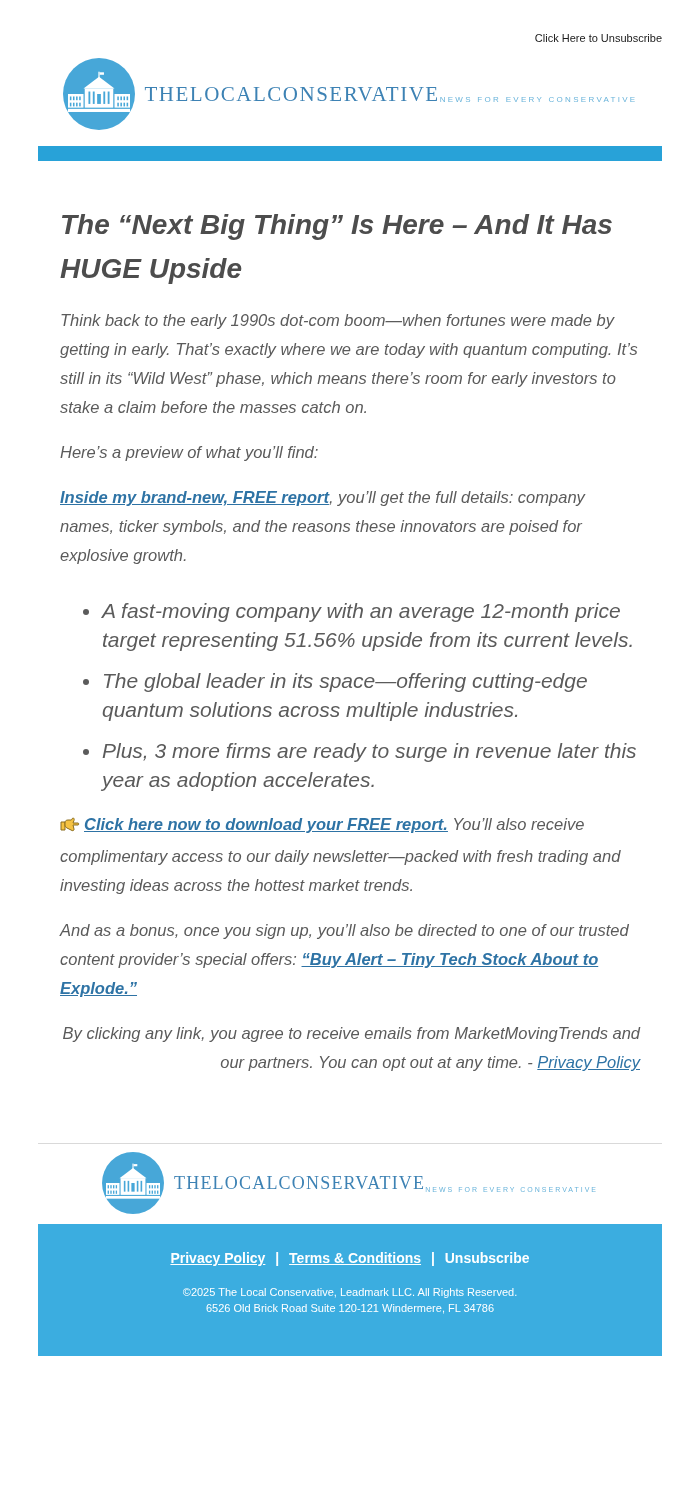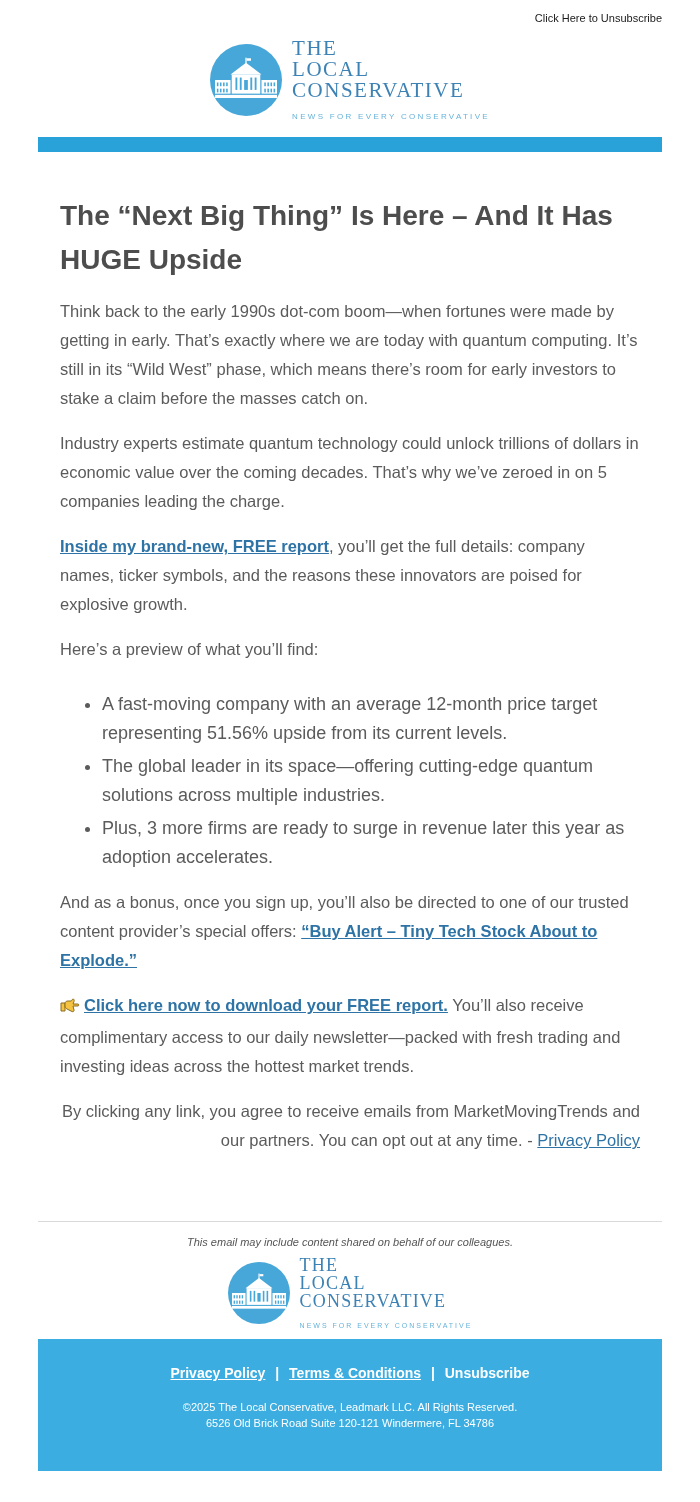--- a/index.html
+++ b/index.html
@@ -10,20 +10,21 @@
     margin: 0 auto;
     font-family: "Liberation Sans", sans-serif;
     position: relative;
   }
   .top-unsub {
     width: 662px;
     text-align: right;
     padding-top: 12px;
     font-size: 11px;
     color: #1a1a1a;
+    margin-top: 20px;
   }
   .email-wrap {
     width: 624px;
     margin: 0 auto;
   }
   
   .logo {
     display: flex;
     align-items: center;
     justify-content: center;
@@ -31,21 +32,21 @@
     padding: 14px 0 10px 0;
   }
   .logo-circle {
     width: 72px; height: 72px;
     border-radius: 50%;
     background: #47a7d8;
     display: flex; align-items: center; justify-content: center;
     flex: 0 0 auto;
   }
   .logo-circle svg { width: 62px; height: 46px; display: block; }
-  .logo-text { display: flex; flex-direction: column; line-height: 1; }
+  .logo-text { display: flex; flex-direction: row; line-height: 1; }
   .logo-name {
     font-family: "Liberation Serif", serif;
     color: #3d82b4;
     font-size: 21px;
     letter-spacing: 1.5px;
     line-height: 21px;
     font-weight: 500;
   }
   .logo-tag {
     font-size: 8px;
@@ -55,31 +56,31 @@
     margin-top: 12px;
   }
   .logo.small { padding: 8px 0 6px 0; }
   .logo.small .logo-circle { width: 62px; height: 62px; }
   .logo.small .logo-circle svg { width: 54px; height: 40px; }
   .logo.small .logo-name { font-size: 18px; line-height: 18px; letter-spacing: 1.2px; }
   .logo.small .logo-tag { font-size: 7px; letter-spacing: 2px; }
   
   .top-bar { height: 15px; background: #28a2d8; margin-top: 6px; }
   
-  .content { padding: 0 22px; color: #5b5b5b; }
+  .content { padding: 0 22px; color: #5b5b5b; font-style: italic; }
   h1.headline {
     margin-top: 42px;
     font-size: 28px;
     line-height: 1.56;
     font-weight: bold;
     color: #4d4d4d;
   }
   .content p { margin-top: 16px; font-size: 16.5px; line-height: 29px; }
   .content ul { margin-top: 26px; padding-left: 42px; }
-  .content li { font-size: 18px; line-height: 29px; margin-top: 4px; }
+  .content li { font-size: 21px; line-height: 29px; margin-top: 12px; }
   a.blue-link {
     color: #2e73a5;
     font-weight: bold;
     text-decoration: underline;
     cursor: pointer;
   }
   a.blue-link-plain {
     color: #2e73a5;
     font-weight: normal;
     text-decoration: underline;
@@ -162,45 +163,43 @@
     </div>
   </div>
 
   <div class="top-bar"></div>
 
   <div class="content">
     <h1 class="headline">The “Next Big Thing” Is Here – And It Has HUGE Upside</h1>
 
     <p>Think back to the early 1990s dot-com boom—when fortunes were made by getting in early. That’s exactly where we are today with quantum computing. It’s still in its “Wild West” phase, which means there’s room for early investors to stake a claim before the masses catch on.</p>
 
-    <p>Industry experts estimate quantum technology could unlock trillions of dollars in economic value over the coming decades. That’s why we’ve zeroed in on 5 companies leading the charge.</p>
+
+    <p>Here’s a preview of what you’ll find:</p>
 
     <p><a class="blue-link">Inside my brand-new, FREE report</a><span>, you’ll get the full details: company names, ticker symbols, and the reasons these innovators are poised for explosive growth.</span></p>
-
-    <p>Here’s a preview of what you’ll find:</p>
 
     <ul>
       <li>A fast-moving company with an average 12-month price target representing 51.56% upside from its current levels.</li>
       <li>The global leader in its space—offering cutting-edge quantum solutions across multiple industries.</li>
       <li>Plus, 3 more firms are ready to surge in revenue later this year as adoption accelerates.</li>
     </ul>
 
-    <p><span>And as a bonus, once you sign up, you’ll also be directed to one of our trusted content provider’s special offers: </span><a class="blue-link">“Buy Alert – Tiny Tech Stock About to Explode.”</a></p>
-
     <p><span class="hand-icon"><svg width="20" height="16" viewBox="0 0 20 16">
             <path d="M1 5 h4 v8 h-4 z" fill="#f5c242" stroke="#8a6d1f" stroke-width="1"></path>
             <path d="M5 6 c0,-2 1,-3 3,-3 l3,0 c1,0 1,-2 2,-2 1,0 1.5,1 1,2.5 L13,6 h5 c1,0 1,2 0,2 h-5 l1,4 c0.3,1.4 -1,2 -2,1.5 L7,11 C5.8,10.4 5,9.5 5,8 z" fill="#f5c242" stroke="#8a6d1f" stroke-width="1"></path>
           </svg></span><a class="blue-link">Click here now to download your FREE report.</a><span> You’ll also receive complimentary access to our daily newsletter—packed with fresh trading and investing ideas across the hottest market trends.</span></p>
 
+    <p><span>And as a bonus, once you sign up, you’ll also be directed to one of our trusted content provider’s special offers: </span><a class="blue-link">“Buy Alert – Tiny Tech Stock About to Explode.”</a></p>
+
     <p class="consent"><span>By clicking any link, you agree to receive emails from MarketMovingTrends and our partners. You can opt out at any time. - </span><a class="blue-link-plain">Privacy Policy</a></p>
   </div>
 
   <hr class="divider">
 
-  <div class="colleagues">This email may include content shared on behalf of our colleagues.</div>
 
   <div class="logo small">
     <div class="logo-circle">
       <svg viewBox="0 0 100 72">
         <rect x="49" y="0" width="2" height="10" fill="#ffffff"></rect>
         <rect x="51" y="1" width="7" height="4" fill="#ffffff"></rect>
         <polygon points="50,8 25,27 75,27" fill="#ffffff"></polygon>
         <rect x="27" y="27" width="46" height="31" fill="#ffffff"></rect>
         <rect x="33" y="32" width="3" height="20" fill="#47a7d8"></rect>
         <rect x="40" y="32" width="3" height="20" fill="#47a7d8"></rect>

